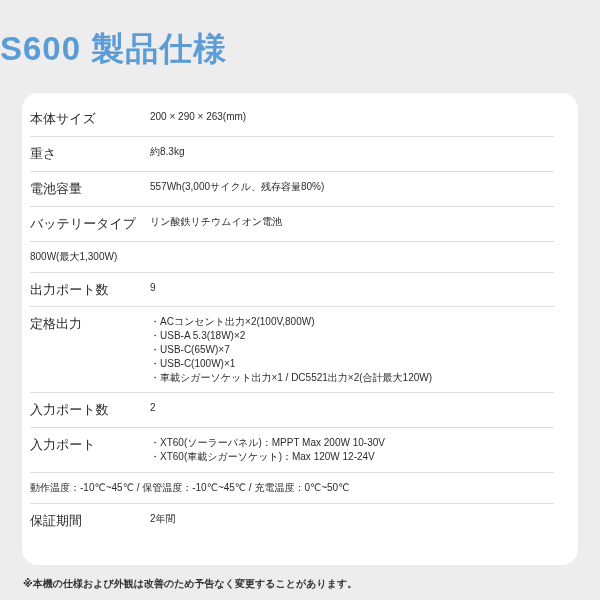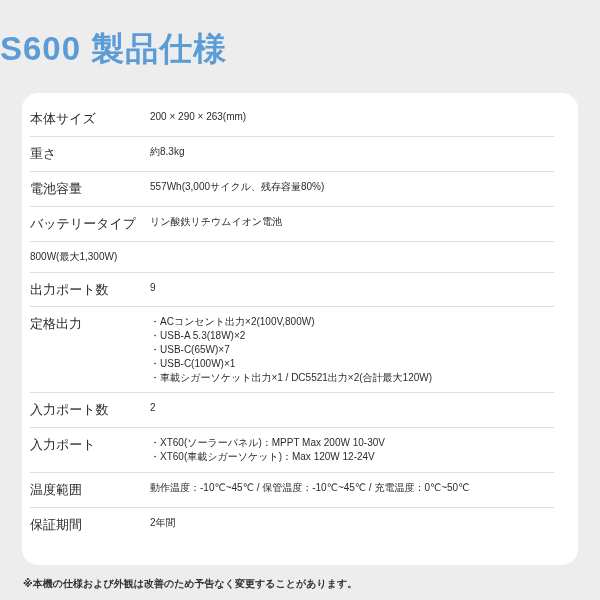--- a/index.html
+++ b/index.html
@@ -125,21 +125,20 @@
 
     <div class="row">
       <div class="spec-label">入力ポート</div>
       <div class="spec-value">
         <div>・XT60(ソーラーパネル)：MPPT Max 200W 10-30V</div>
         <div>・XT60(車載シガーソケット)：Max 120W 12-24V</div>
       </div>
     </div>
 
     <div class="row">
-      <div class="spec-label">温度範囲</div>
       <div class="spec-value">
         <div>動作温度：-10℃~45℃ / 保管温度：-10℃~45℃ / 充電温度：0℃~50℃</div>
       </div>
     </div>
 
     <div class="row">
       <div class="spec-label">保証期間</div>
       <div class="spec-value">
         <div>2年間</div>
       </div>

